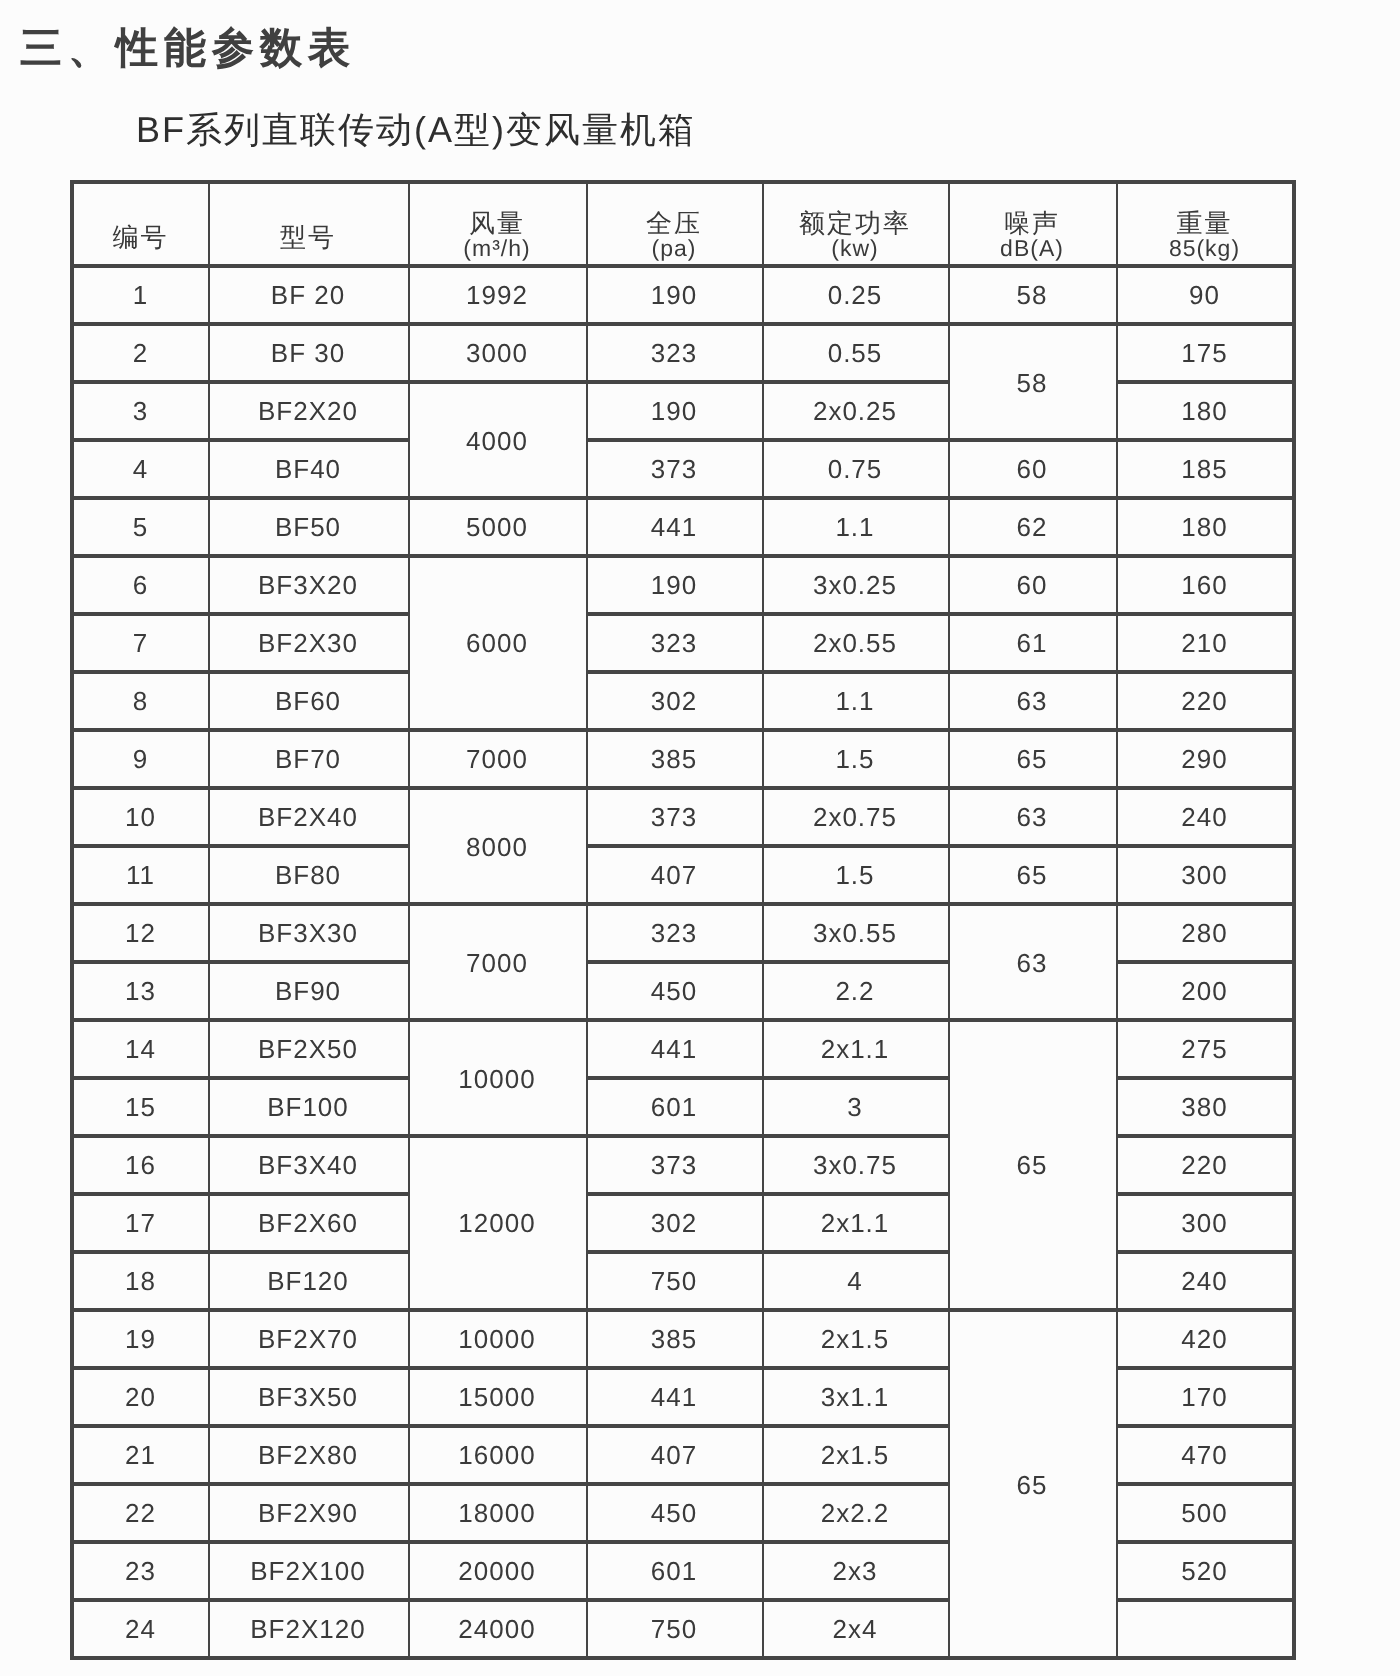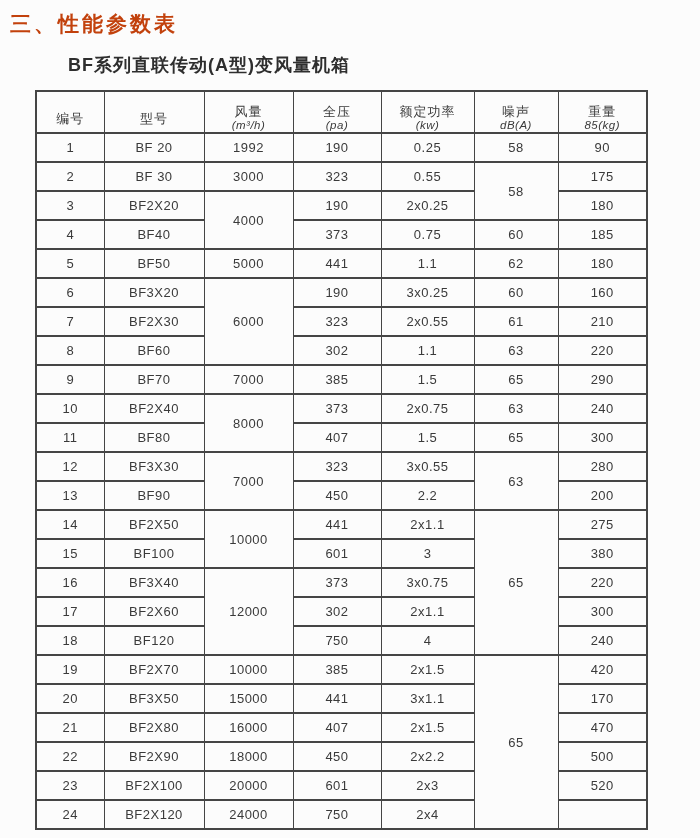--- a/index.html
+++ b/index.html
@@ -18,27 +18,27 @@
     position: relative;
     width: 700px;
     height: 838px;
   }
   .title {
     margin: 0;
     padding: 10px 0 0 10px;
     font-size: 21px;
     font-weight: bold;
     letter-spacing: 3px;
-    color: #c2410c;
+    color: #404040;
   }
   .subtitle {
     margin: 0;
     padding: 15px 0 0 68px;
     font-size: 18px;
-    font-weight: bold;
+    font-weight: normal;
     letter-spacing: 1px;
     color: #2e2e2e;
   }
   table.spec-table {
     border-collapse: collapse;
     table-layout: fixed;
     margin: 13px 0 0 35px;
     width: 611px;
     border: 2px solid #454545;
   }
@@ -64,21 +64,20 @@
   .h-main {
     font-size: 13px;
     line-height: 15px;
     letter-spacing: 1px;
     margin-top: 12px;
   }
   .h-unit {
     font-size: 11.5px;
     line-height: 13px;
     letter-spacing: 0.5px;
-    font-style: italic;
   }
 </style>
 </head>
 <body>
 
 <div class="page">
   <h1 class="title">三、性能参数表</h1>
   <h2 class="subtitle">BF系列直联传动(A型)变风量机箱</h2>
 
   <table class="spec-table">

